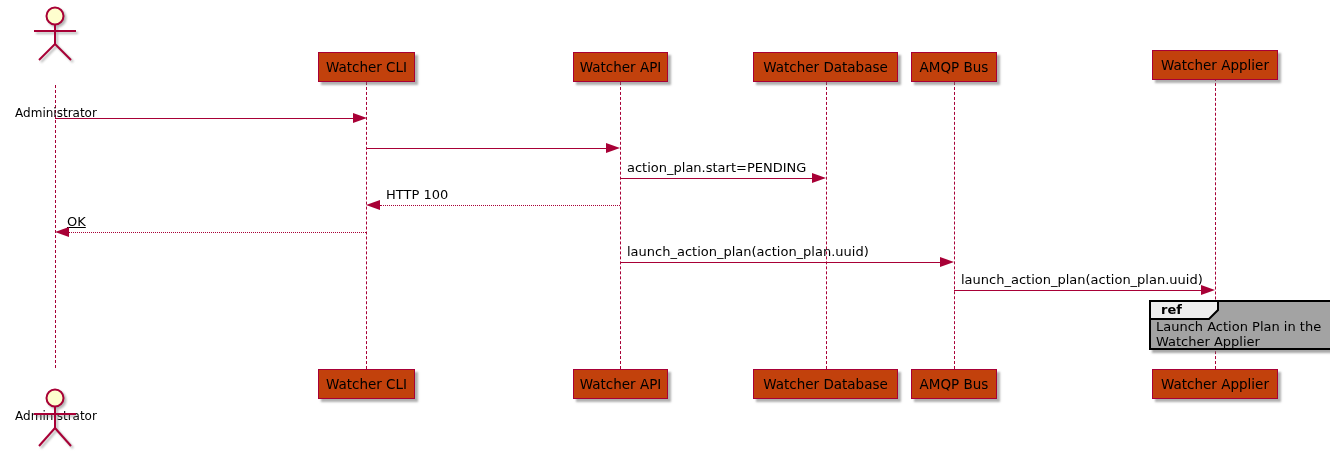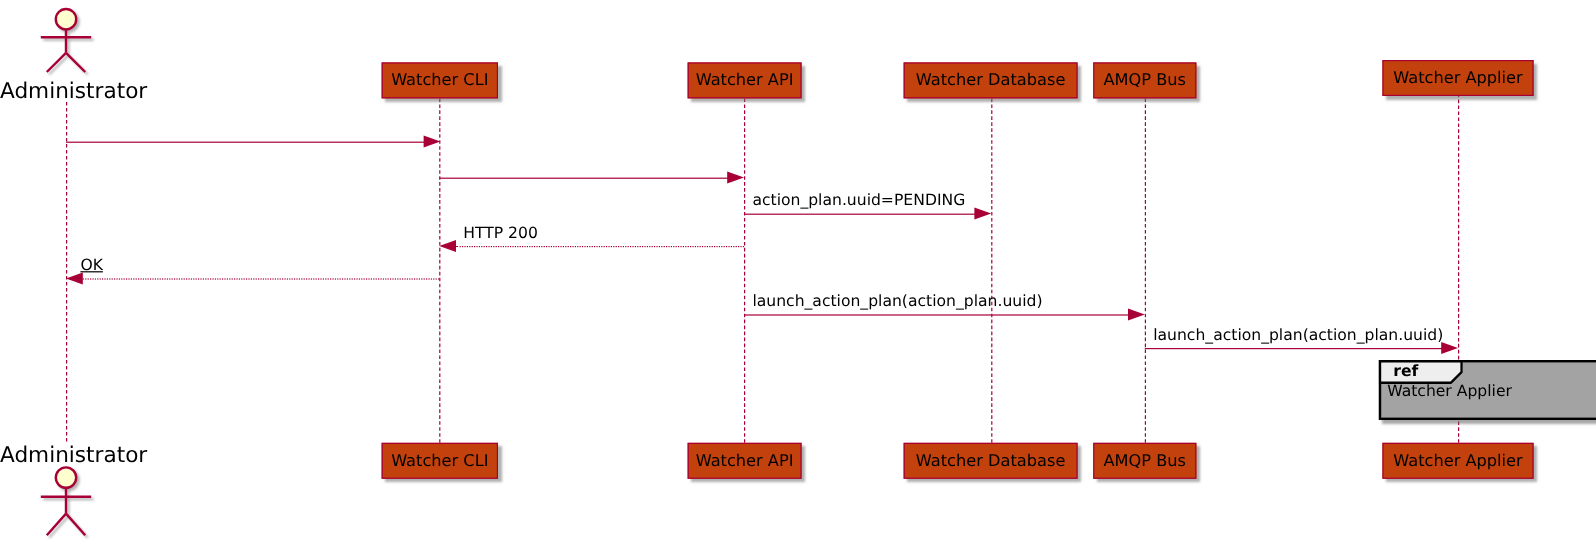--- a/index.html
+++ b/index.html
@@ -11,21 +11,21 @@
     position:absolute;width:0;border-left:1px dashed #A80036;z-index:1;
   }
   .pbox{
     position:absolute;height:30px;background:#c2410c;border:1.5px solid #A80036;
     box-shadow:3px 3px 2px rgba(110,110,110,0.55);
     display:flex;align-items:center;justify-content:center;
     font-size:13.5px;white-space:nowrap;z-index:3;box-sizing:border-box;
   }
   .actor-label{
     position:absolute;left:0;width:112px;text-align:center;
-    font-size:18px;z-index:3;white-space:nowrap;
+    font-size:12px;z-index:3;white-space:nowrap;margin-top:40px;
   }
   .actor-fig{position:absolute;z-index:3;filter:drop-shadow(2.5px 2.5px 1px rgba(120,120,120,0.55));}
   .msg-label{
     position:absolute;font-size:13px;white-space:nowrap;z-index:2;
   }
   .msg-line{position:absolute;height:0;z-index:2;}
   .solid-line{border-top:1.2px solid #A80036;}
   .dotted-line{border-top:1.2px dotted #A80036;}
   .arrow-r{
     position:absolute;width:0;height:0;z-index:2;
@@ -76,25 +76,25 @@
   <div class="pbox" style="left:753px;top:52px;width:145px;">Watcher Database</div>
   <div class="pbox" style="left:911px;top:52px;width:86px;">AMQP Bus</div>
   <div class="pbox" style="left:1152px;top:50px;width:126px;">Watcher Applier</div>
 
   <div class="msg-line solid-line" style="left:55px;top:118px;width:300px;"></div>
   <div class="arrow-r" style="left:353px;top:113px;"></div>
 
   <div class="msg-line solid-line" style="left:366px;top:148px;width:242px;"></div>
   <div class="arrow-r" style="left:606px;top:143px;"></div>
 
-  <div class="msg-label" style="left:627px;top:160px;">action_plan.uuid=PENDING</div>
+  <div class="msg-label" style="left:627px;top:160px;">action_plan.start=PENDING</div>
   <div class="msg-line solid-line" style="left:620px;top:178px;width:195px;"></div>
   <div class="arrow-r" style="left:812px;top:173px;"></div>
 
-  <div class="msg-label" style="left:386px;top:187px;">HTTP 200</div>
+  <div class="msg-label" style="left:386px;top:187px;">HTTP 100</div>
   <div class="msg-line dotted-line" style="left:380px;top:205px;width:240px;"></div>
   <div class="arrow-l" style="left:366px;top:200px;"></div>
 
   <div class="msg-label" style="left:67px;top:214px;text-decoration:underline;">OK</div>
   <div class="msg-line dotted-line" style="left:69px;top:232px;width:297px;"></div>
   <div class="arrow-l" style="left:55px;top:227px;"></div>
 
   <div class="msg-label" style="left:627px;top:244px;">launch_action_plan(action_plan.uuid)</div>
   <div class="msg-line solid-line" style="left:620px;top:262px;width:322px;"></div>
   <div class="arrow-r" style="left:940px;top:257px;"></div>
@@ -102,20 +102,21 @@
   <div class="msg-label" style="left:961px;top:272px;">launch_action_plan(action_plan.uuid)</div>
   <div class="msg-line solid-line" style="left:954px;top:290px;width:249px;"></div>
   <div class="arrow-r" style="left:1201px;top:285px;"></div>
 
   <div class="ref-box">
     <svg class="ref-tab" viewBox="0 0 70 20">
       <path d="M1,1 H69 V10 L60,19 H1 Z" fill="#EEEEEE" stroke="#000000" stroke-width="2"></path>
     </svg>
     <span class="ref-tab-label">ref</span>
     <div class="ref-content">
+      <div>Launch Action Plan in the</div>
       <div>Watcher Applier</div>
     </div>
   </div>
 
   <div class="pbox" style="left:318px;top:369px;width:97px;">Watcher CLI</div>
   <div class="pbox" style="left:573px;top:369px;width:95px;">Watcher API</div>
   <div class="pbox" style="left:753px;top:369px;width:145px;">Watcher Database</div>
   <div class="pbox" style="left:911px;top:369px;width:86px;">AMQP Bus</div>
   <div class="pbox" style="left:1152px;top:369px;width:126px;">Watcher Applier</div>
 

